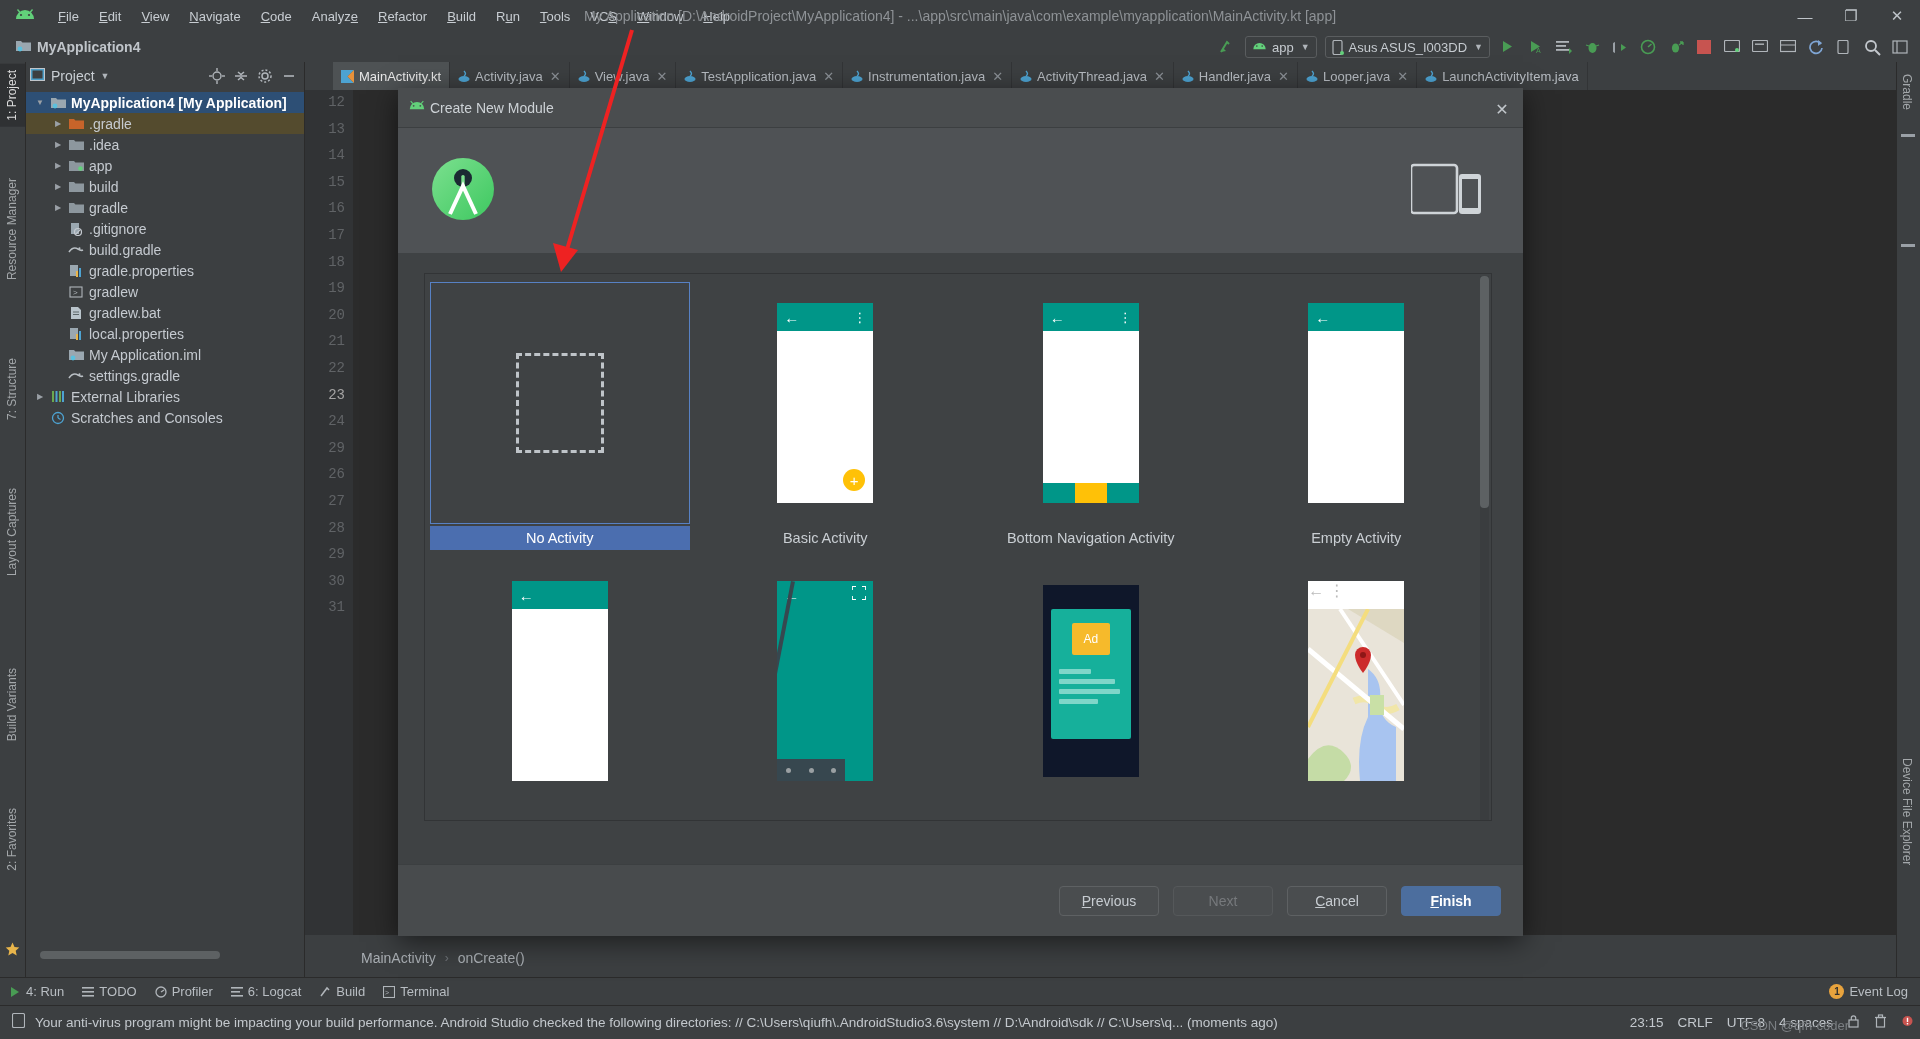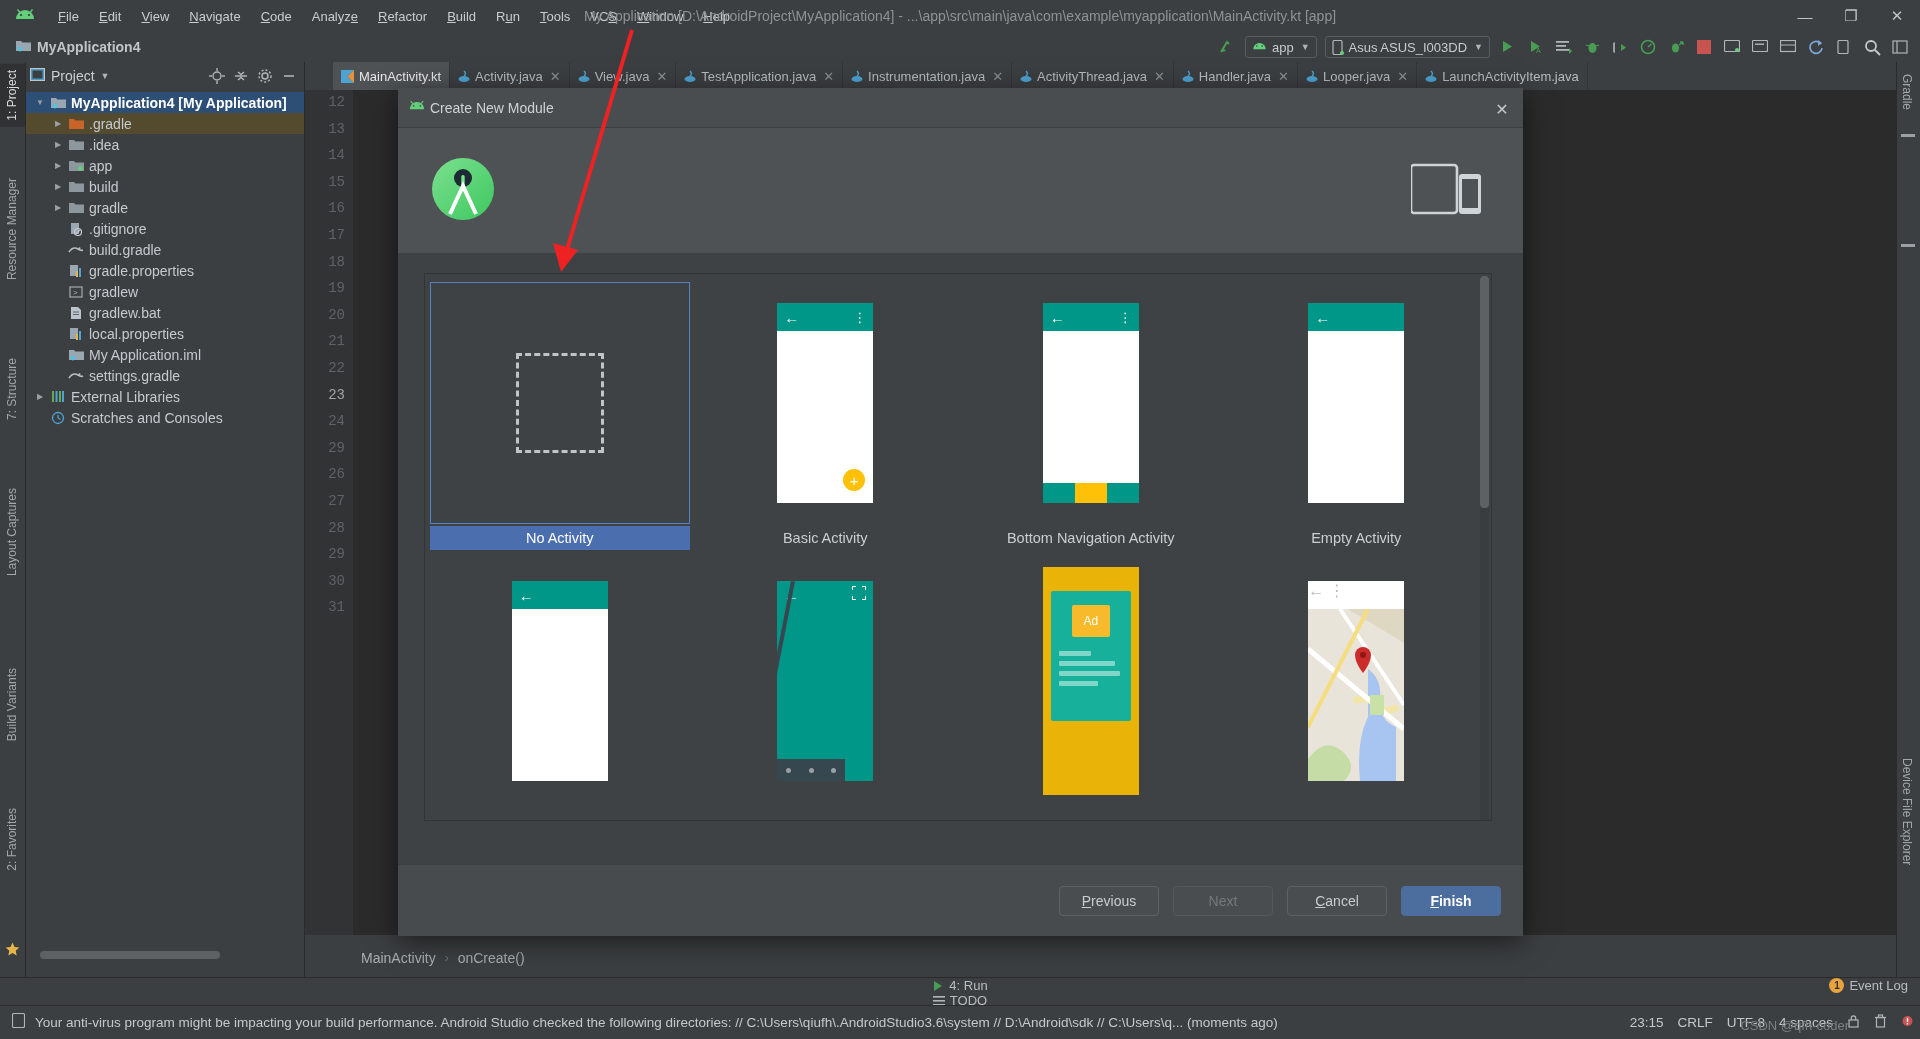--- a/index.html
+++ b/index.html
@@ -114,21 +114,21 @@
   .rightstrip {
     position:absolute; right:0; top:62px; width:24px; height:915px; background:#3c3f41;
     border-left:1px solid #2b2b2b;
   }
   .rvtab { position:absolute; right:2px; writing-mode:vertical-rl;
     font-size:12px; color:#a4a8ab; padding:6px 4px; white-space:nowrap; }
 
   
   .bottombar {
     position:absolute; left:0; top:977px; width:1920px; height:28px;
-    background:#3c3f41; display:flex; align-items:center; border-top:1px solid #2b2b2b;flex-direction:column;
+    background:#3c3f41; display:flex; align-items:center; border-top:1px solid #2b2b2b;
   }
   .btw { display:flex; align-items:center; font-size:13px; color:#b8bdc2; padding:0 9px; height:24px; }
   .btw .ic { margin-right:5px; display:flex; align-items:center; }
   .eventlog { position:absolute; right:12px; display:flex; align-items:center; font-size:13px; color:#b8bdc2; }
   .eventlog .badge {
     width:15px; height:15px; border-radius:50%; background:#e8a33d; color:#33312e;
     font-size:10px; display:flex; align-items:center; justify-content:center; margin-right:5px; font-weight:bold;
   }
 
   
@@ -200,21 +200,21 @@
   .botnav { position:absolute; left:0; bottom:0; width:100%; height:20px; display:flex; }
   .botnav i { flex:1; background:#009688; }
   .botnav i.mid { background:#ffc107; }
 
   .phone-fs { width:96px; height:200px; background:#009688; position:relative; overflow:hidden; }
   .phone-fs .topbar { height:28px; display:flex; align-items:center; justify-content:space-between; padding:0 7px; color:#fff; }
   .diag-line { position:absolute; left:14px; top:0; width:4px; height:220px; background:#37474f; transform:rotate(11deg); transform-origin: top left; }
   .fs-footer { position:absolute; left:0; bottom:0; width:68px; height:22px; background:#37474f; display:flex; align-items:center; justify-content:space-around; }
   .fs-footer span { width:5px; height:5px; border-radius:50%; background:#9aa0a3; }
 
-  .phone-ad { width:96px; height:228px; background:#eab308; position:relative; overflow:hidden; padding:24px 8px; }
+  .phone-ad { width:96px; height:192px; background:#0f172a; position:relative; overflow:hidden; padding:24px 8px; }
   .ad-card { background:#16b09b; height:130px; border-radius:2px; padding:14px 8px; }
   .ad-chip { width:38px; height:32px; background:#f6ba2b; color:#fff; font-size:12px;
              display:flex; align-items:center; justify-content:center; margin:0 auto 14px auto; border-radius:2px; }
   .ad-line { height:5px; background:#7fd6c9; margin-bottom:5px; border-radius:1px; }
 
   .phone-map { width:96px; height:200px; background:#ffffff; position:relative; overflow:hidden; }
   .map-area { position:absolute; left:0; top:28px; width:100%; height:172px; background:#e8e3d8; overflow:hidden; }
 
   .dlg-footer {
     height:72px; background:#484b4d; display:flex; align-items:center; justify-content:flex-end;

